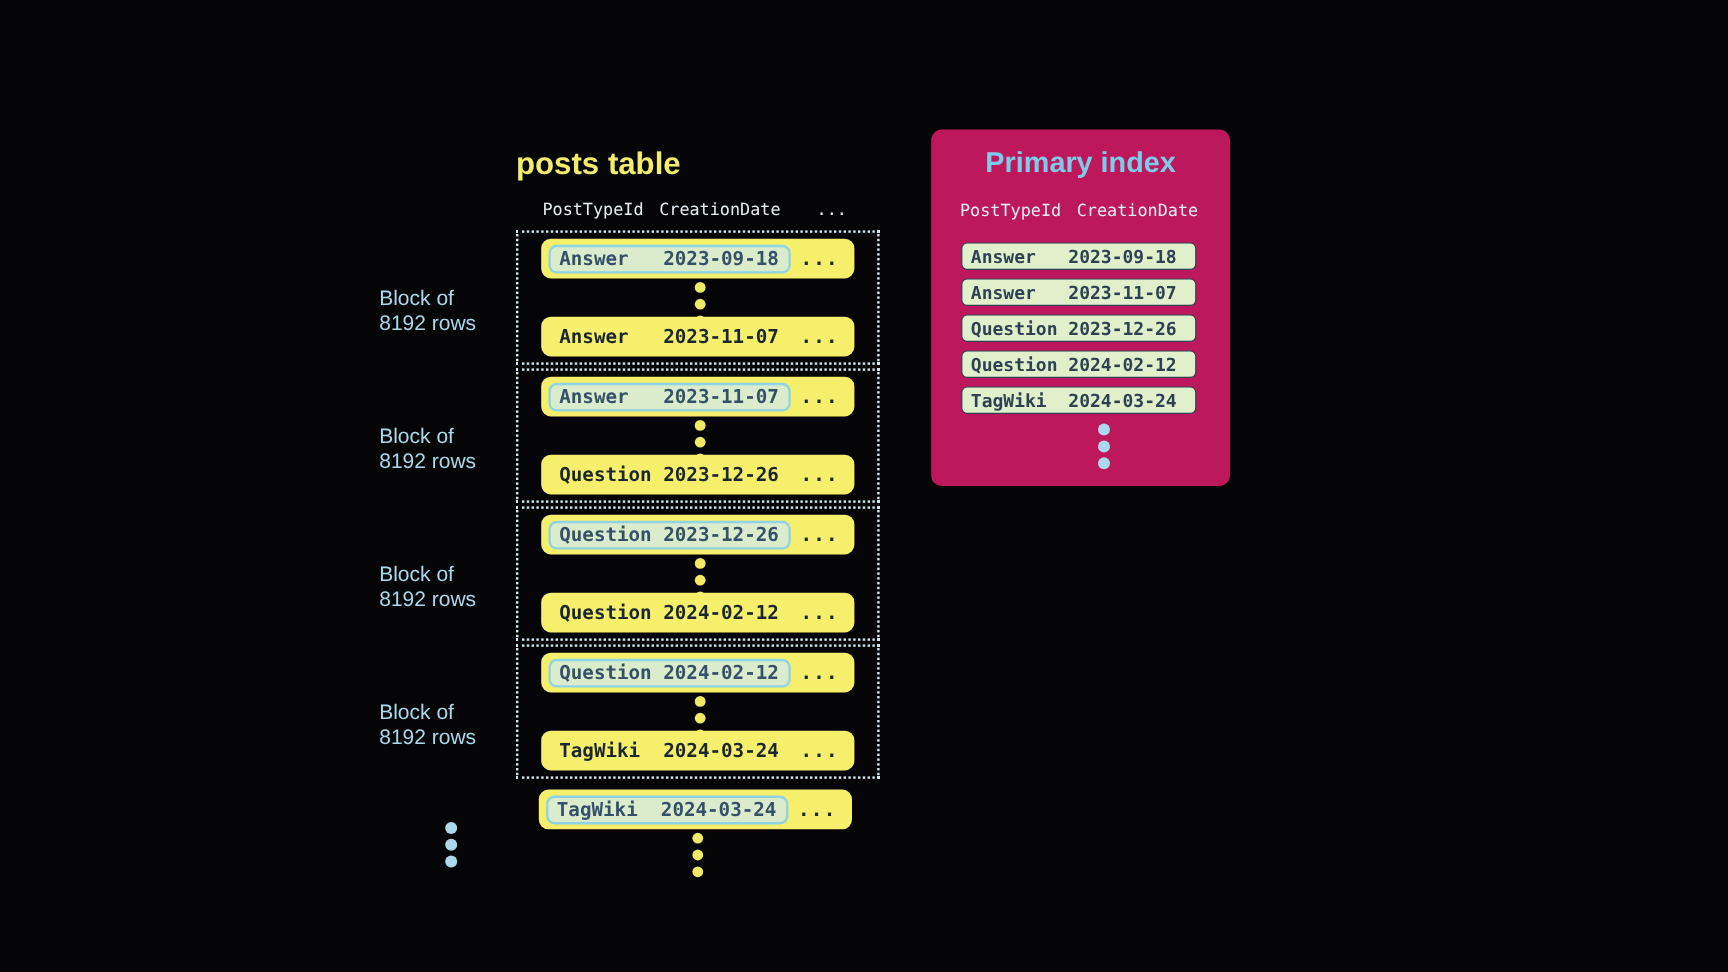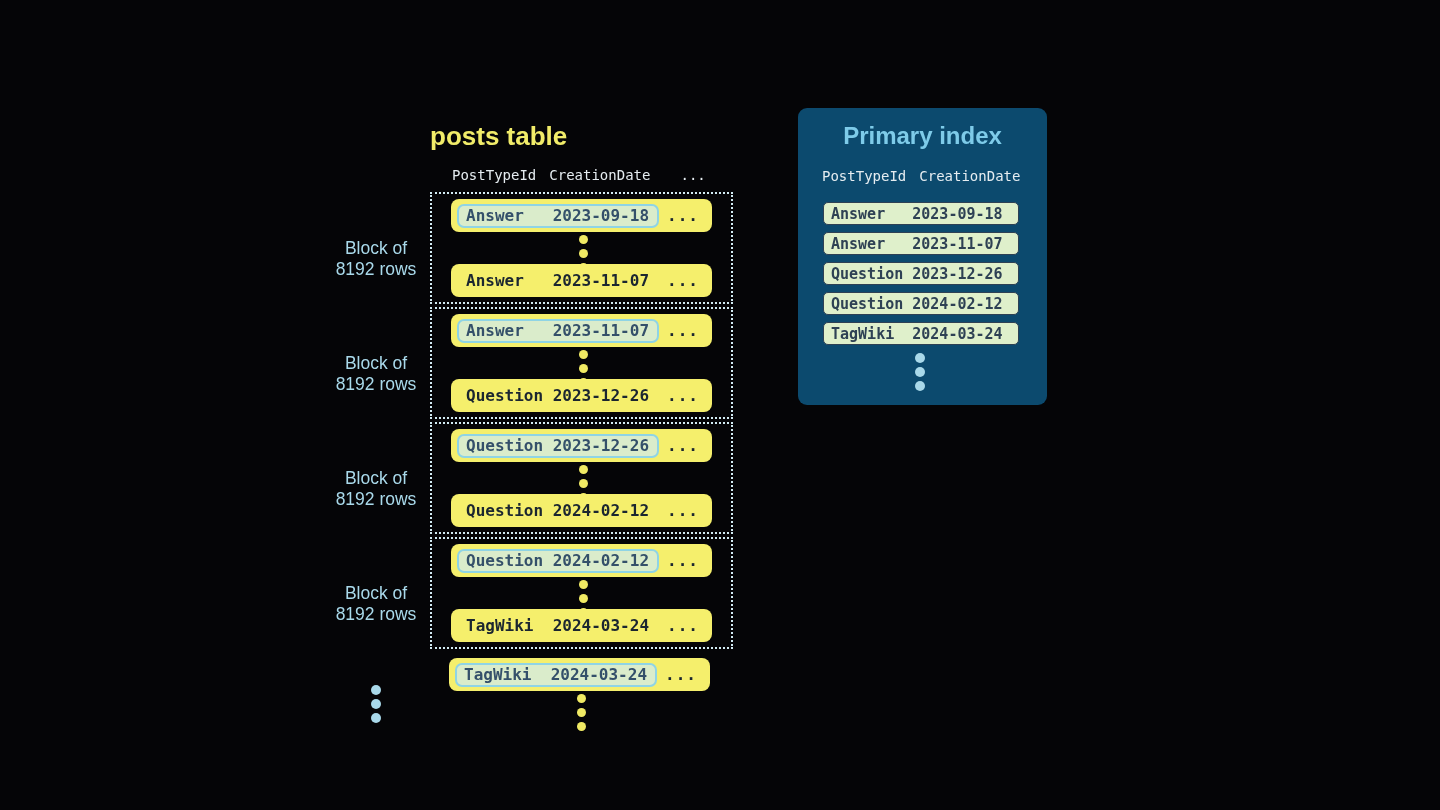--- a/index.html
+++ b/index.html
@@ -73,21 +73,21 @@
     padding: 0 13px 0 6px;
     font-family: "DejaVu Sans Mono", monospace;
     font-weight: bold; font-size: 16px; color: #1b2630;
   }
   .overflow-row .t { display: inline-block; width: 9ch; }
   .overflow-row .ell { margin-left: auto; letter-spacing: 1px; }
 
   .block-label {
     position: absolute;
     left: 316px; width: 120px;
-    text-align: center;
+    text-align: left;
     font-size: 17.5px; line-height: 21px;
     color: #a9d9ea;
     white-space: pre-line;
   }
   .block-label.l1 { top: 238px; }
   .block-label.l2 { top: 353px; }
   .block-label.l3 { top: 468px; }
   .block-label.l4 { top: 583px; }
 
   
@@ -99,22 +99,22 @@
   .vdots.yellow .dot { background: #f0ea64; }
   .vdots.blue .dot   { background: #a9d9ea; width: 10px; height: 10px; }
   .vdots.inblock { left: 147px; top: 41px; }
   .vdots.below-table { left: 577px; top: 694px; }
   .vdots.left-more { left: 371px; top: 685px; gap: 4px; }
   .vdots.index-more { left: 915px; top: 353px; gap: 4px; }
 
   
   .index-panel {
     position: absolute;
-    left: 798px; top: 108px; width: 249px; height: 297px;
-    background: #0c4a6e;
+    left: 776px; top: 108px; width: 249px; height: 297px;
+    background: #be185d;
     border-radius: 9px;
   }
   .index-title {
     position: absolute;
     left: 0; top: 14px; width: 100%;
     text-align: center;
     font-size: 24px; font-weight: 600;
     color: #7ecbe9;
   }
   .index-header {

